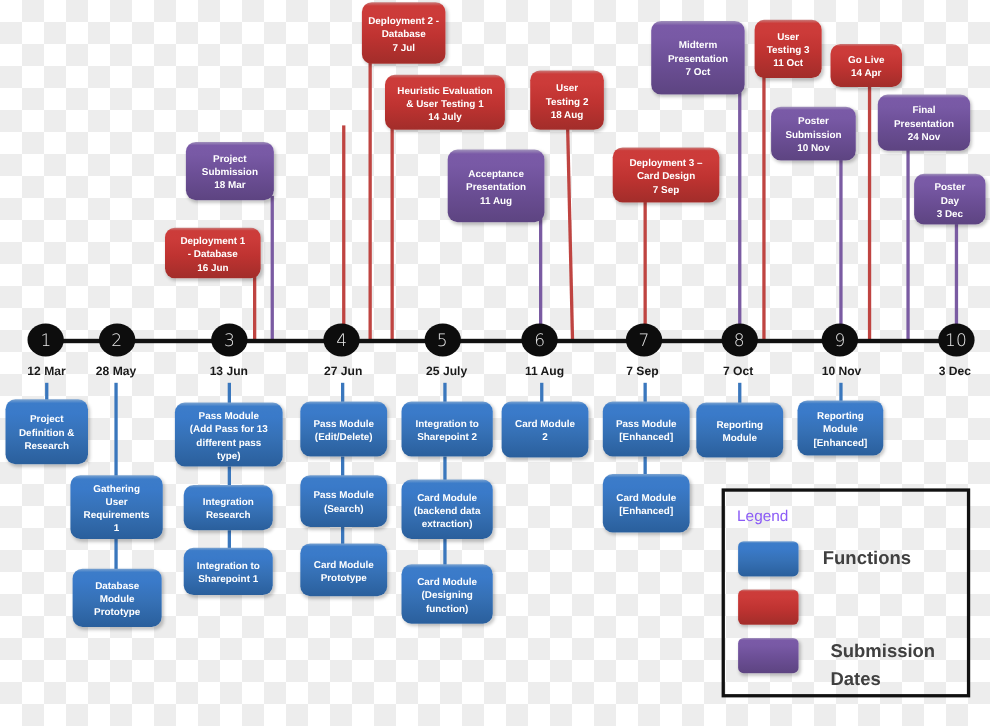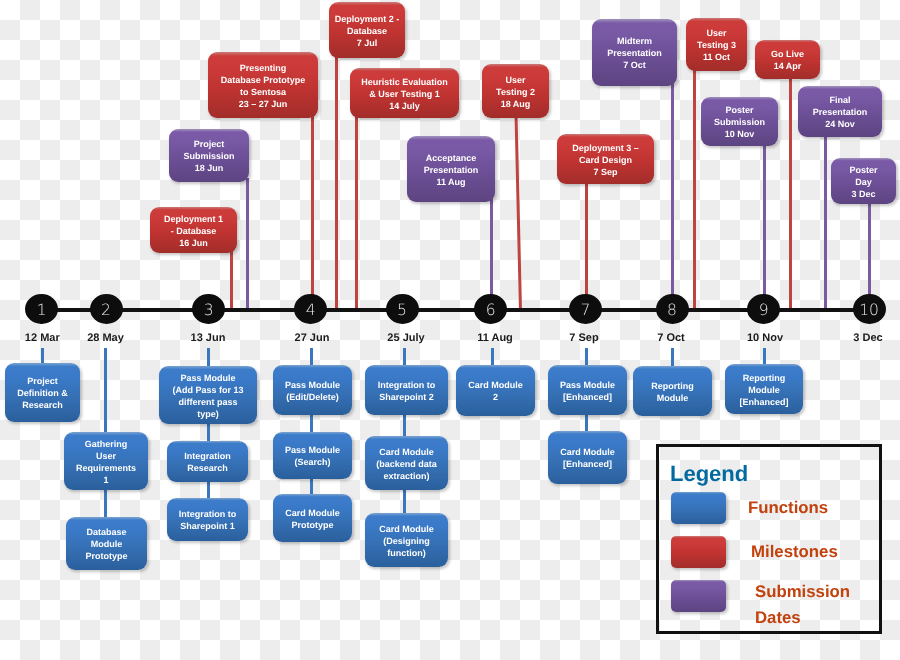--- a/index.html
+++ b/index.html
@@ -36,23 +36,23 @@
   .ms{background:linear-gradient(180deg,#c87b7a 0%,#cc3c3a 6%,#cc3b39 22%,#bf3331 55%,#a22d2a 100%);}
   .sub{background:linear-gradient(180deg,#a192bb 0%,#7a5aa7 6%,#7859a5 22%,#6c4f96 55%,#5d4481 100%);}
 
   .conn{position:absolute;}
   .conn-svg{position:absolute;pointer-events:none;}
   .c-fn{background:#3a77bd;}
   .c-ms{background:#bf4441;}
   .c-sub{background:#7a5ba2;} .s-c-ms{stroke:#bf4441;}
 
   #legend{position:absolute;border:3px solid #111111;box-sizing:border-box;}
-  .lg-title{position:absolute;font-weight:bold;color:#0369a1;font-size:22px;}
+  .lg-title{position:absolute;font-weight:normal;color:#8b5cf6;font-size:14px;}
   .lg-sw{position:absolute;border-radius:5px;box-shadow:1.5px 2px 3px rgba(0,0,0,0.22);}
-  .lg-tx{position:absolute;font-weight:bold;color:#c2410c;font-size:16.8px;
+  .lg-tx{position:absolute;font-weight:bold;color:#404040;font-size:16.8px;
         line-height:25.5px;}
 </style>
 </head>
 <body>
 
 <div id="stage">
   <div class="conn c-ms" style="left:334.7px;top:54.0px;width:3px;height:256.6px"></div>
   <div class="conn c-ms" style="left:310.7px;top:114.0px;width:3px;height:196.6px"></div>
   <div class="conn c-ms" style="left:354.7px;top:114.0px;width:3px;height:196.6px"></div>
   <svg class="conn-svg" style="left:0;top:0" width="900" height="660">
@@ -124,26 +124,20 @@
   <div class="dlabel" style="left:495.0px;top:332px">11 Aug</div>
   <div class="dlabel" style="left:584.0px;top:332px">7 Sep</div>
   <div class="dlabel" style="left:671.0px;top:332px">7 Oct</div>
   <div class="dlabel" style="left:765.0px;top:332px">10 Nov</div>
   <div class="dlabel" style="left:868.0px;top:332px">3 Dec</div>
   <div class="card ms" style="left:329.0px;top:2.0px;width:76px;height:56.0px;font-size:9px">
     <div>Deployment 2 -</div>
     <div>Database</div>
     <div>7 Jul</div>
   </div>
-  <div class="card ms" style="left:208.0px;top:52.0px;width:110.0px;height:66.0px;font-size:9px">
-    <div>Presenting</div>
-    <div>Database Prototype</div>
-    <div>to Sentosa</div>
-    <div>23 – 27 Jun</div>
-  </div>
   <div class="card ms" style="left:350.0px;top:68.0px;width:109.0px;height:50.0px;font-size:9px">
     <div>Heuristic Evaluation</div>
     <div>&amp; User Testing 1</div>
     <div>14 July</div>
   </div>
   <div class="card ms" style="left:482.0px;top:64.0px;width:67.0px;height:54.0px;font-size:9px">
     <div>User</div>
     <div>Testing 2</div>
     <div>18 Aug</div>
   </div>
@@ -162,21 +156,21 @@
     <div>Testing 3</div>
     <div>11 Oct</div>
   </div>
   <div class="card ms" style="left:755.0px;top:40.0px;width:65.0px;height:39.0px;font-size:9px">
     <div>Go Live</div>
     <div>14 Apr</div>
   </div>
   <div class="card sub" style="left:169.0px;top:129.0px;width:80.0px;height:53.0px;font-size:9px">
     <div>Project</div>
     <div>Submission</div>
-    <div>18 Jun</div>
+    <div>18 Mar</div>
   </div>
   <div class="card sub" style="left:407.0px;top:136.0px;width:88.0px;height:66px;font-size:9px">
     <div>Acceptance</div>
     <div>Presentation</div>
     <div>11 Aug</div>
   </div>
   <div class="card sub" style="left:592.0px;top:19.0px;width:85.0px;height:67px;font-size:9px">
     <div>Midterm</div>
     <div>Presentation</div>
     <div>7 Oct</div>
@@ -271,17 +265,16 @@
   <div class="card fn" style="left:725.0px;top:364.0px;width:78.0px;height:50.0px;font-size:9px">
     <div>Reporting</div>
     <div>Module</div>
     <div>[Enhanced]</div>
   </div>
   <div id="legend" style="left:655.5px;top:444.0px;width:226.5px;height:190.0px">
     <div class="lg-title" style="left:11.5px;top:14.0px">Legend</div>
     <div class="lg-sw fn" style="left:12.5px;top:45.0px;width:55.0px;height:32.0px"></div>
     <div class="lg-tx" style="left:89.5px;top:48.0px;width:140px">Functions</div>
     <div class="lg-sw ms" style="left:12.5px;top:89.0px;width:55.0px;height:32.0px"></div>
-    <div class="lg-tx" style="left:92.5px;top:92.0px;width:140px">Milestones</div>
     <div class="lg-sw sub" style="left:12.5px;top:133.0px;width:55.0px;height:32.0px"></div>
     <div class="lg-tx" style="left:96.5px;top:132.0px;width:140px">Submission Dates</div>
   </div>
 </div>
 
 </body></html>

